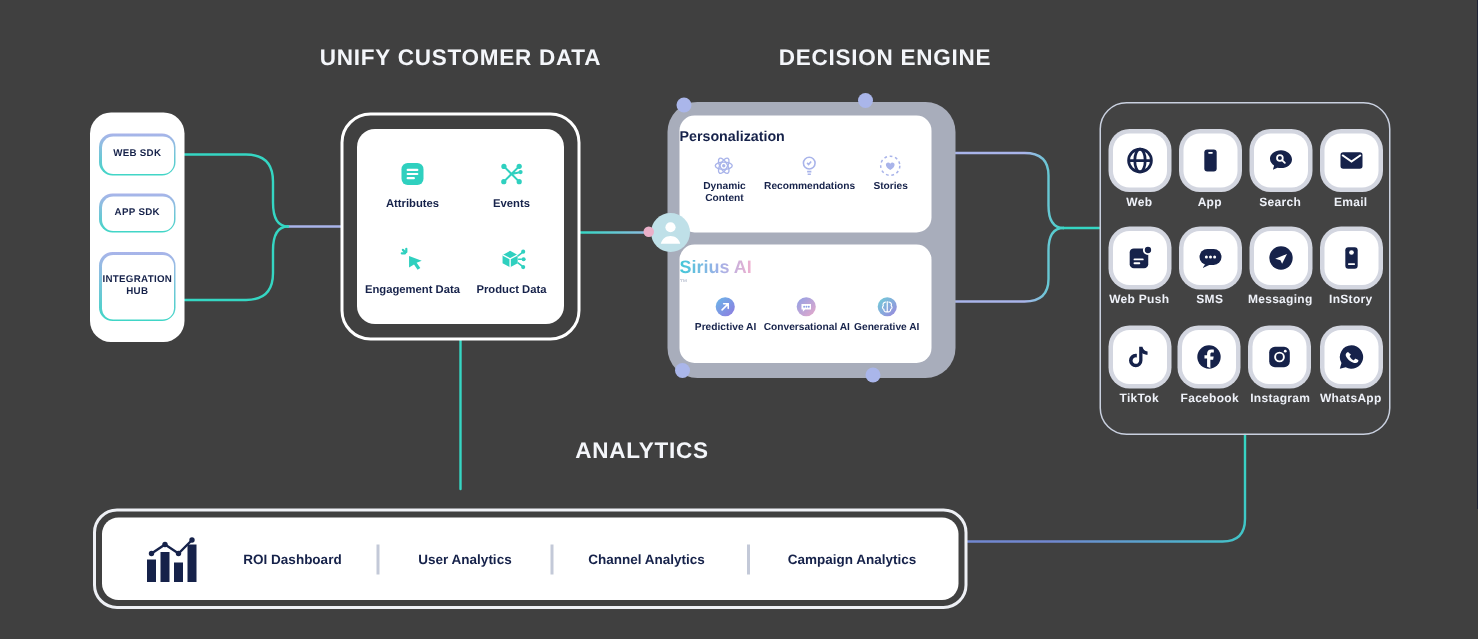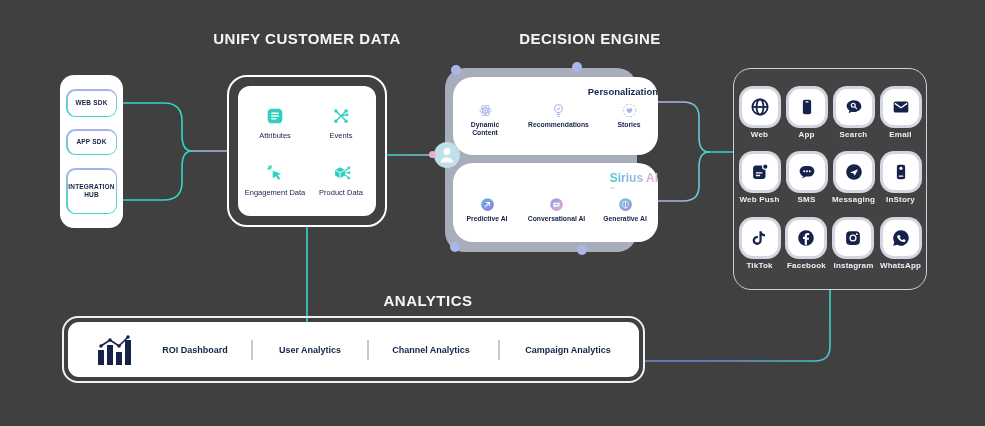--- a/index.html
+++ b/index.html
@@ -15,25 +15,25 @@
             border-radius:9px;padding:1.5px;box-sizing:border-box;}
   .grad-in{background:#fff;border-radius:7.5px;width:100%;height:100%;display:flex;align-items:center;
            justify-content:center;text-align:center;font-size:6.5px;font-weight:700;color:#16224a;
            box-sizing:border-box;padding:2px;letter-spacing:.2px;line-height:1.3;}
   
   .unify-outer{left:227px;top:75px;width:160px;height:152px;border:2px solid #fff;border-radius:20px;
                box-sizing:border-box;}
   .unify-inner{position:absolute;left:9px;top:9px;right:9px;bottom:9px;background:#fff;border-radius:12px;
                display:grid;grid-template-columns:1fr 1fr;place-items:center;padding:8px 4px;box-sizing:border-box;}
   .u-item{display:flex;flex-direction:column;align-items:center;gap:4px;width:66px;text-align:center;}
-  .u-label{font-size:7.5px;font-weight:400;color:#16224a;line-height:1.3;}
+  .u-label{font-size:7.5px;font-weight:700;color:#16224a;line-height:1.3;}
   
   .decision{left:445px;top:68px;width:192px;height:184px;background:#a8adbb;border-radius:20px;}
-  .d-card{position:absolute;left:8px;width:205px;background:#fff;border-radius:20px;display:flex;
-          flex-direction:column;align-items:flex-end;box-sizing:border-box;}
+  .d-card{position:absolute;left:8px;width:168px;background:#fff;border-radius:10px;display:flex;
+          flex-direction:column;align-items:flex-start;box-sizing:border-box;}
   .d-card.pers{top:9px;height:78px;}
   .d-card.sirius{top:95px;height:79px;}
   .d-title{font-size:9.5px;font-weight:800;color:#16224a;margin-top:9px;}
   .sirius-title-row{display:flex;align-items:flex-start;margin-top:8px;flex-direction:column;}
   .sirius-title{font-size:12px;font-weight:800;background:linear-gradient(90deg,#41c8d8 0%,#9fb0e8 55%,#f0b0cf 100%);
                 -webkit-background-clip:text;background-clip:text;color:transparent;}
   .tm{font-size:5.5px;color:#c2c8d6;font-weight:700;margin-top:1px;}
   .d-items{display:flex;justify-content:space-between;width:100%;padding:6px 7px 0 7px;box-sizing:border-box;}
   .d-item{display:flex;flex-direction:column;align-items:center;gap:2px;text-align:center;}
   .d-label{font-size:6.8px;font-weight:700;color:#16224a;line-height:1.25;}
@@ -43,21 +43,21 @@
   .pink-dot{position:absolute;left:429px;top:151px;width:7px;height:7px;border-radius:50%;background:#eab0c9;z-index:3;}
   
   .exp-grid{left:733px;top:68px;width:194px;height:222px;border:1.5px solid #c9d0df;border-radius:18px;
             box-sizing:border-box;display:grid;grid-template-columns:repeat(4,1fr);
             align-content:space-evenly;justify-items:center;padding:4px 2px;background:rgba(255,255,255,0.02);}
   .ch{display:flex;flex-direction:column;align-items:center;gap:5px;text-align:right;}
   .tile{width:36px;height:36px;background:#fff;border-radius:11px;box-shadow:0 0 0 3px rgba(223,227,238,.92);
         display:flex;align-items:center;justify-content:center;}
   .ch-label{font-size:8px;font-weight:700;color:#eef1f8;letter-spacing:.2px;white-space:nowrap;}
   
-  .an-outer{left:62px;top:316px;width:583px;height:67px;border:2px solid #eef0f5;border-radius:16px;box-sizing:border-box;}
+  .an-outer{left:62px;top:339px;width:583px;height:67px;border:2px solid #eef0f5;border-radius:16px;box-sizing:border-box;}
   .an-inner{position:absolute;left:4px;top:4px;right:4px;bottom:4px;background:#fff;border-radius:11px;}
   .an-item{position:absolute;top:50%;transform:translate(-50%,-50%);font-size:9px;font-weight:700;color:#16224a;white-space:nowrap;}
   .an-div{position:absolute;top:50%;transform:translateY(-50%);width:1.5px;height:20px;background:#c3c9d8;}
   .an-icon{position:absolute;left:28px;top:50%;transform:translateY(-50%);}
 </style>
 </head>
 <body>
 
 <div class="canvas">
 

